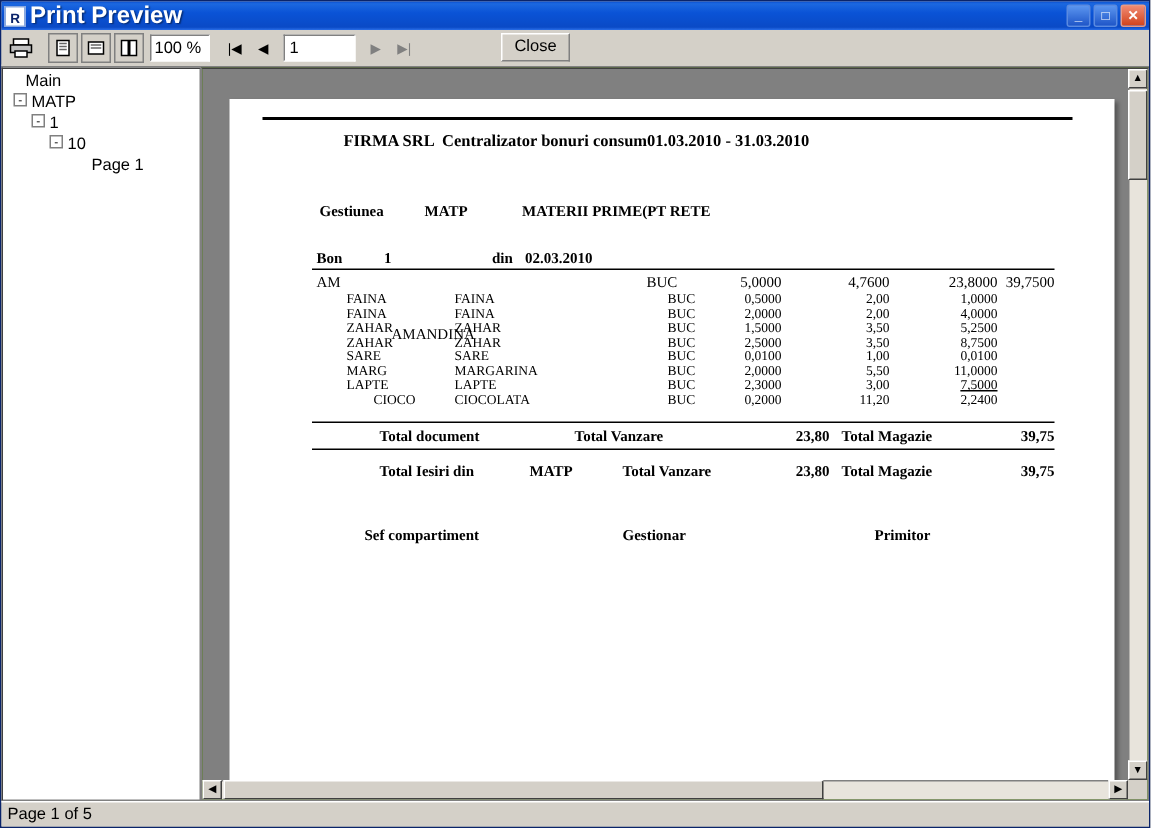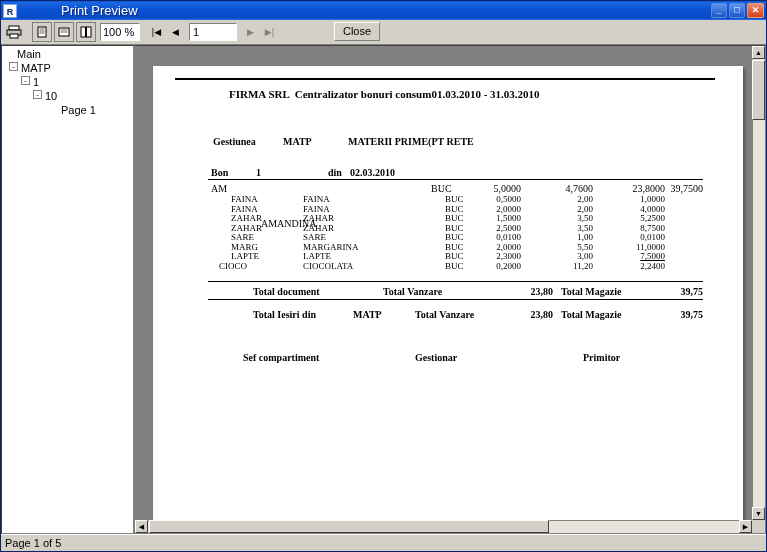--- a/index.html
+++ b/index.html
@@ -40,27 +40,26 @@
     background: #fff;
     color: #0a246a;
     font-size: 9px;
     font-weight: bold;
     line-height: 14px;
     text-align: center;
     margin-right: 3px;
     border: 1px solid #8aa8dd;
   }
   .titlebar .title {
-    font-size: 13px;
-    font-weight: normal;
+    font-size: 16px;
+    font-weight: bold;
     text-shadow: 1px 1px 1px rgba(0,0,0,.45);
     flex: 1;
     white-space: nowrap;
     overflow: hidden;
-    margin-left: 41px;
   }
   .winbtns { display: flex; gap: 2px; padding-right: 1px; }
   .winbtn {
     width: 16px; height: 15px;
     border: 1px solid #5a8ae0;
     border-radius: 2px;
     background: linear-gradient(to bottom, #5b95ef, #1f56c8);
     color: #fff;
     font-size: 9px;
     font-weight: bold;
@@ -414,21 +413,21 @@
                 <div class="t sm" style="left: 292px; top: 175.5px;">BUC</div>
                 <div class="t sm r" style="left: 300px; top: 175.5px; width: 68px;">2,0000</div>
                 <div class="t sm r" style="left: 372px; top: 175.5px; width: 68px;">5,50</div>
                 <div class="t sm r" style="left: 444px; top: 175.5px; width: 68px;">11,0000</div>
                 <div class="t sm" style="left: 78px; top: 185px;">LAPTE</div>
                 <div class="t sm" style="left: 150px; top: 185px;">LAPTE</div>
                 <div class="t sm" style="left: 292px; top: 185px;">BUC</div>
                 <div class="t sm r" style="left: 300px; top: 185px; width: 68px;">2,3000</div>
                 <div class="t sm r" style="left: 372px; top: 185px; width: 68px;">3,00</div>
                 <div class="t sm r" style="left: 444px; top: 185px; width: 68px; text-decoration: underline;">7,5000</div>
-                <div class="t sm" style="left: 66px; top: 194.5px;">CIOCO</div>
+                <div class="t sm" style="left: 96px; top: 194.5px;">CIOCO</div>
                 <div class="t sm" style="left: 150px; top: 194.5px;">CIOCOLATA</div>
                 <div class="t sm" style="left: 292px; top: 194.5px;">BUC</div>
                 <div class="t sm r" style="left: 300px; top: 194.5px; width: 68px;">0,2000</div>
                 <div class="t sm r" style="left: 372px; top: 194.5px; width: 68px;">11,20</div>
                 <div class="t sm r" style="left: 444px; top: 194.5px; width: 68px;">2,2400</div>
               </div>
 
             <div class="rule" style="left:55px; top:215px; width:495px;"></div>
 
             <div class="t rpt-b" style="left:100px; top:220px;">Total document</div>

